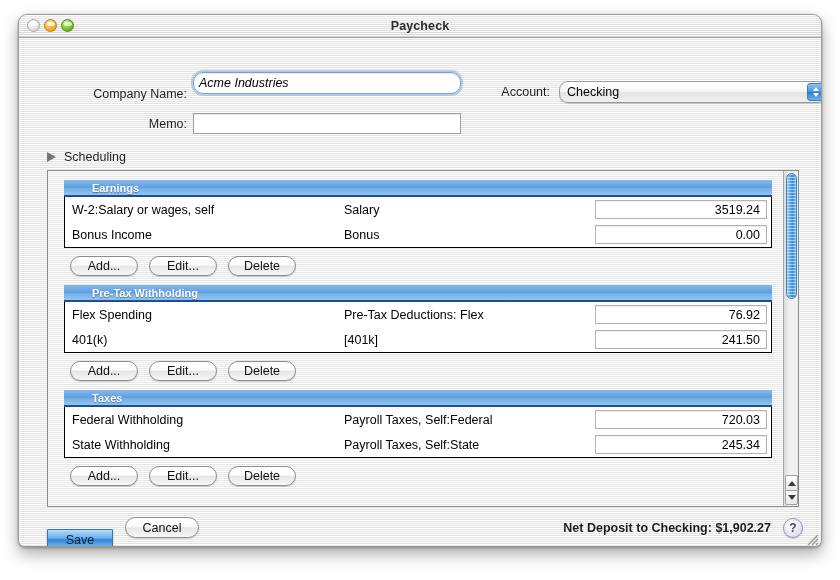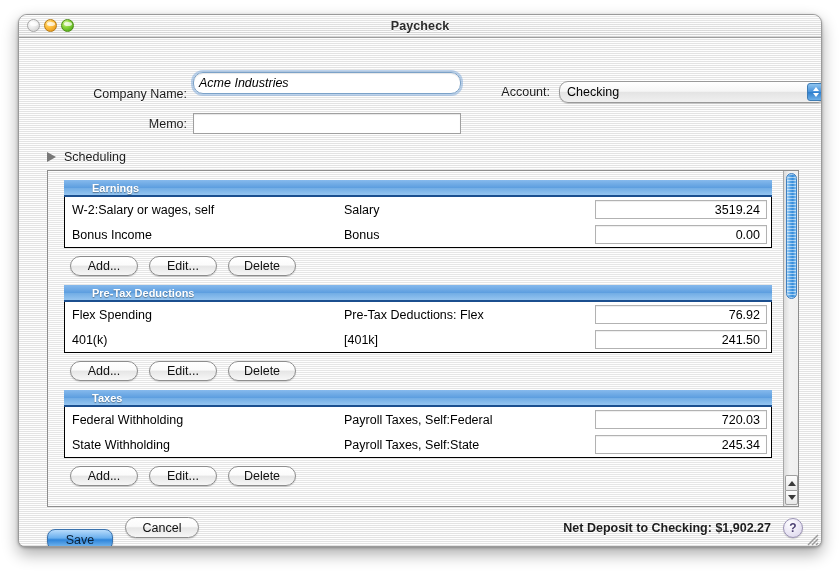--- a/index.html
+++ b/index.html
@@ -360,21 +360,21 @@
     width: 100%;
     height: 41px;
     display: flex;
     align-items: center;
   }
   #save-btn {
     margin-left: 28px;
     height: 21px;
     min-width: 66px;
     padding: 0 15px;
-    border-radius: 8px;
+    border-radius: 1px;
     border: 1px solid #3a72ad;
     box-sizing: border-box;
     background: linear-gradient(to bottom, #b7dbfb 0%, #6bb0ee 42%, #2f85da 52%, #8ac6f4 100%);
     font-size: 12.5px;
     color: #0b2238;
     display: inline-flex;
     align-items: center;
     justify-content: center;
     box-shadow: 0 1px 2px rgba(0,0,0,0.25);
     cursor: default;
@@ -490,21 +490,21 @@
           </div>
         </div>
         <div class="btnrow">
           <div class="aqua-btn">Add...</div>
           <div class="aqua-btn">Edit...</div>
           <div class="aqua-btn">Delete</div>
         </div>
 
         <div class="section">
           <div class="sec-header">
-            <span>Pre-Tax Deductions</span>
+            <span>Pre-Tax Withholding</span>
           </div>
           <div class="sec-table">
             <div class="row">
               <div class="cell-name">Flex Spending</div>
               <div class="cell-cat">Pre-Tax Deductions: Flex</div>
               <div class="cell-amt">76.92</div>
             </div>
             <div class="row">
               <div class="cell-name">401(k)</div>
               <div class="cell-cat">[401k]</div>

